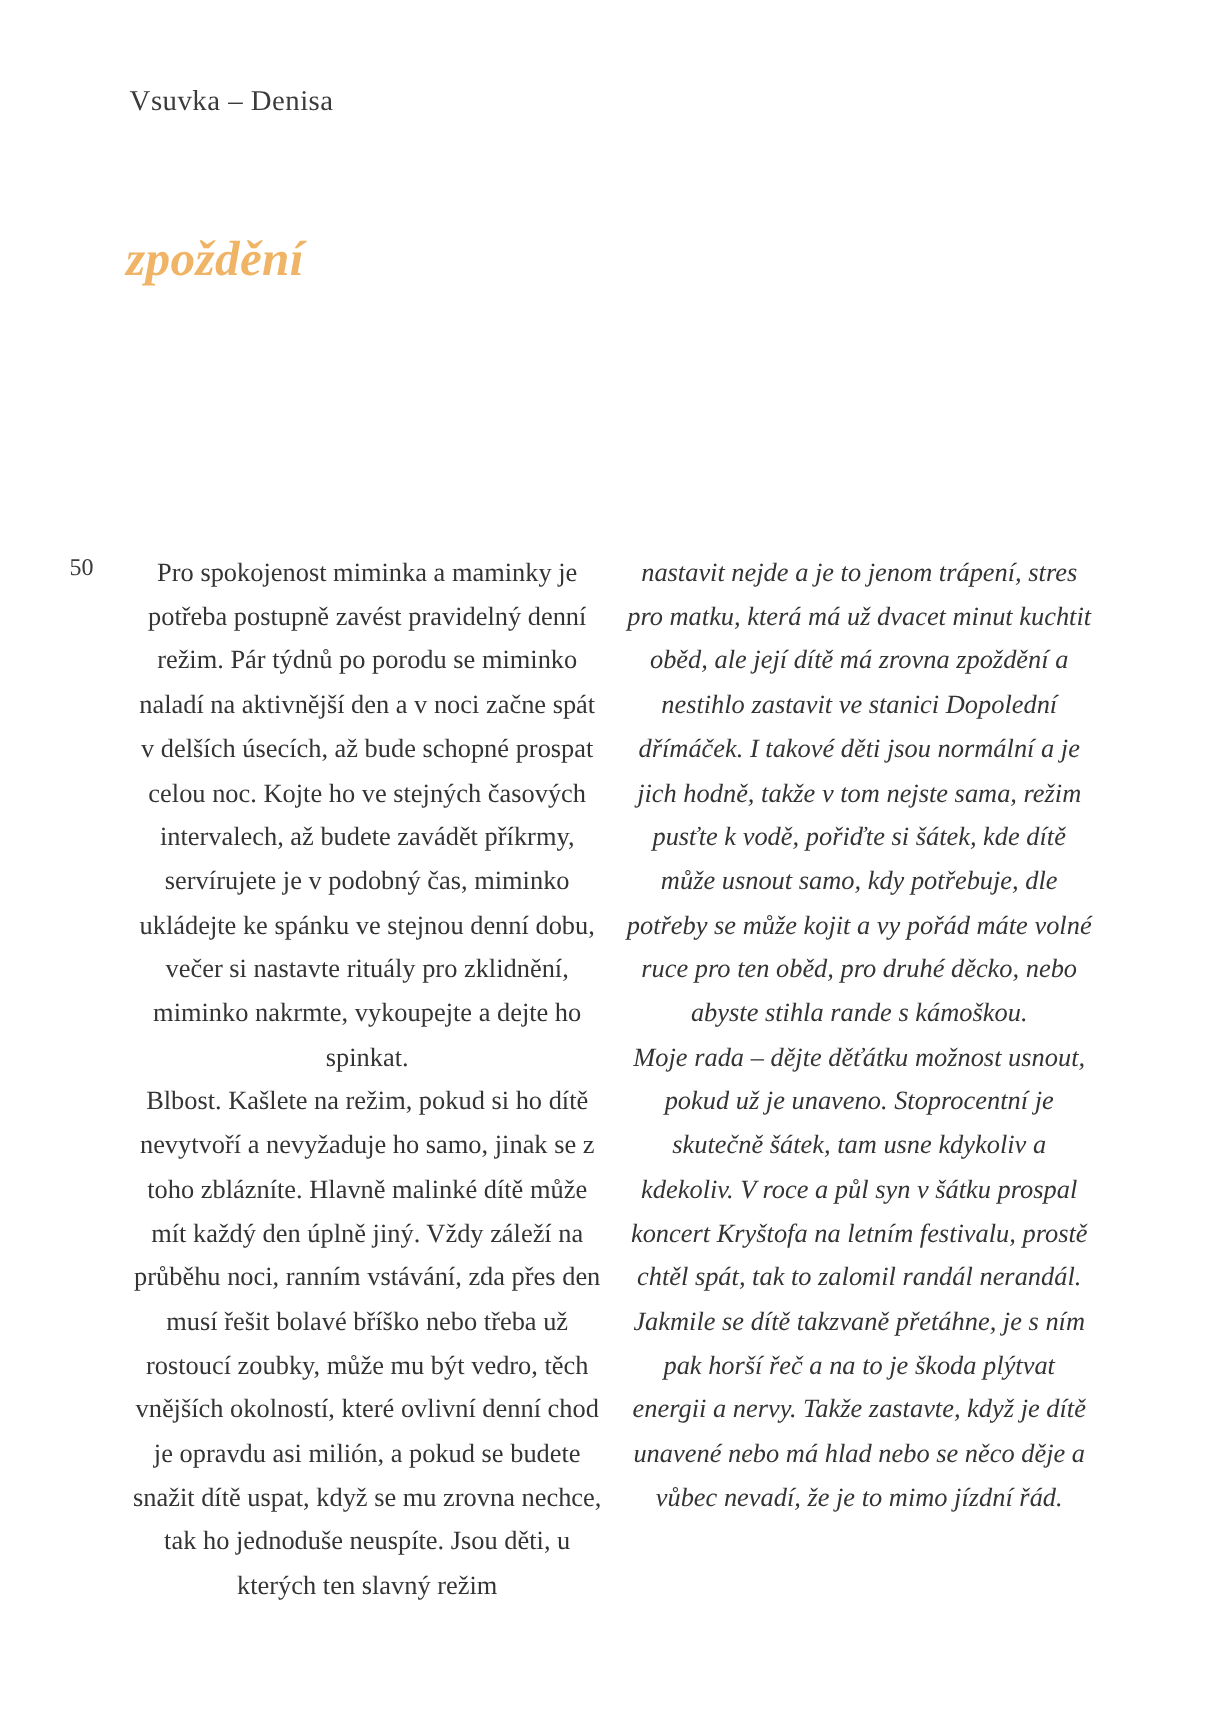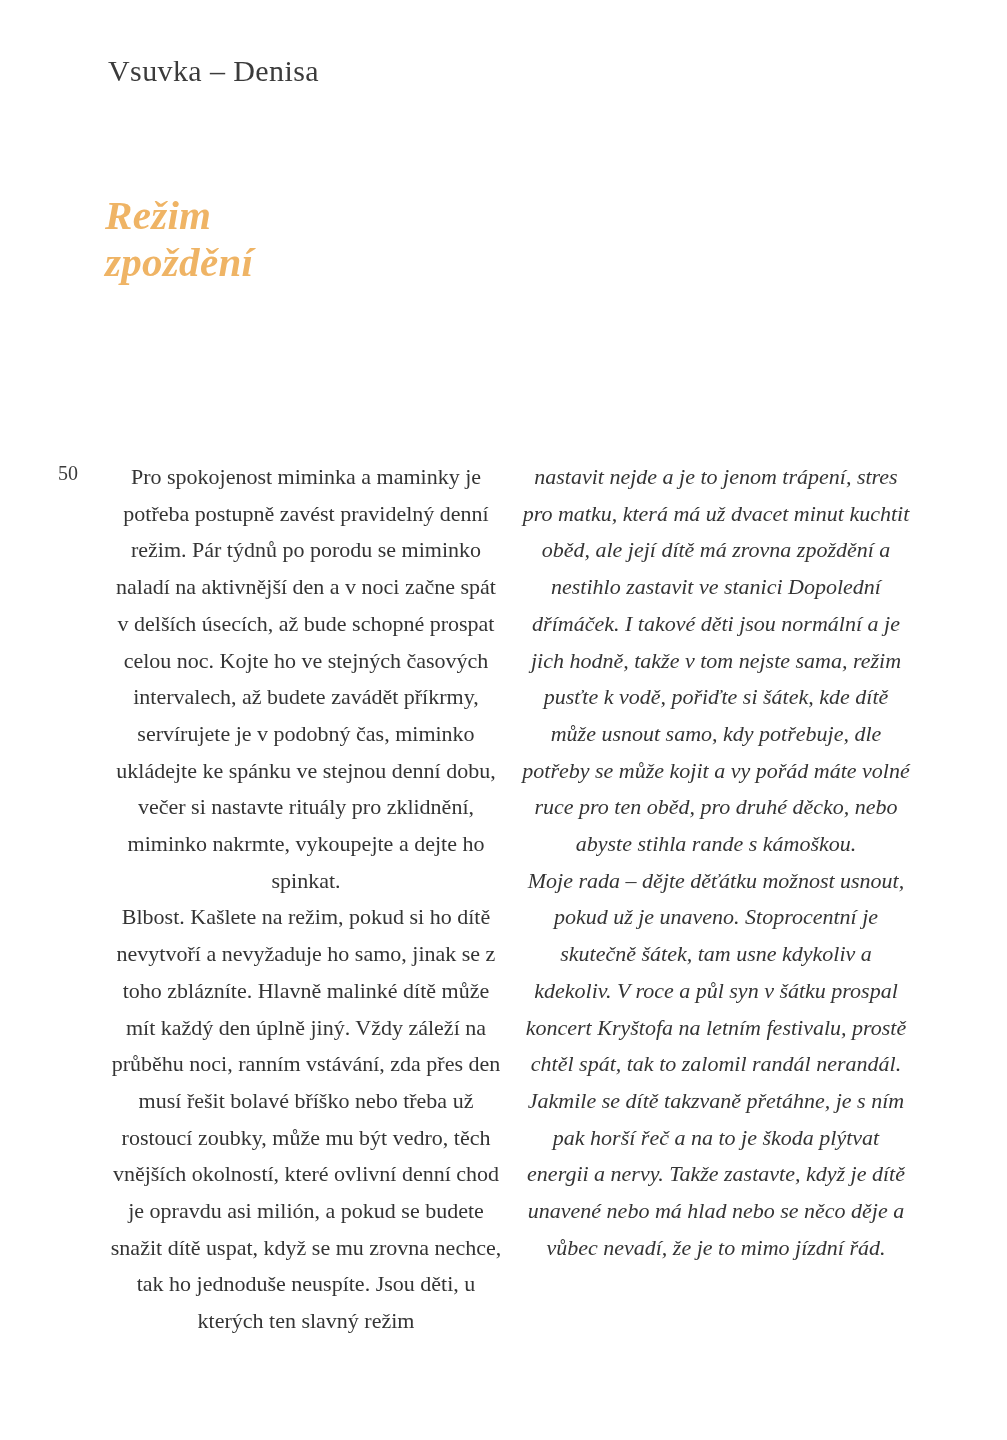--- a/index.html
+++ b/index.html
@@ -8,22 +8,22 @@
     background:#f6f6f6;
     font-family:"Liberation Serif", serif;
   }
   .page {
     position:absolute; left:0; top:0;
     width:1007px; height:1440px;
     background:#ffffff;
     overflow:hidden;
   }
   .running-header {
-    position:absolute; left:108px; top:56px;
-    font-size:30px; line-height:30px;
+    position:absolute; left:108px; top:70px;
+    font-size:24px; line-height:30px;
     color:#3b3b3b; letter-spacing:0.4px;
   }
   .chapter-title {
     position:absolute; left:105px; top:192px;
     font-size:41px; line-height:47px;
     font-style:italic; font-weight:700;
     color:#efb465; letter-spacing:0.3px;
   }
   .chapter-title .t-line { display:block; }
   .page-number {
@@ -42,21 +42,20 @@
   .column p + p { }
 </style>
 </head>
 <body>
 
 <div class="page">
 
   <div class="running-header">Vsuvka – Denisa</div>
 
   <div class="chapter-title" style="color: rgb(239, 180, 101);">
-    <span class="t-line">Režim</span>
     <span class="t-line">zpoždění</span>
   </div>
 
   <div class="page-number">50</div>
 
   <div class="column col-left">
     <p>Pro spokojenost miminka a maminky je potřeba postupně zavést pravidelný denní režim. Pár týdnů po porodu se miminko naladí na aktivnější den a v noci začne spát v delších úsecích, až bude schopné prospat celou noc. Kojte ho ve stejných časových intervalech, až budete zavádět příkrmy, servírujete je v podobný čas, miminko ukládejte ke spánku ve stejnou denní dobu, večer si nastavte rituály pro zklidnění, miminko nakrmte, vykoupejte a dejte ho spinkat.</p>
     <p>Blbost. Kašlete na režim, pokud si ho dítě nevytvoří a nevyžaduje ho samo, jinak se z toho zblázníte. Hlavně malinké dítě může mít každý den úplně jiný. Vždy záleží na průběhu noci, ranním vstávání, zda přes den musí řešit bolavé bříško nebo třeba už rostoucí zoubky, může mu být vedro, těch vnějších okolností, které ovlivní denní chod je opravdu asi milión, a pokud se budete snažit dítě uspat, když se mu zrovna nechce, tak ho jednoduše neuspíte. Jsou děti, u kterých ten slavný režim</p>
   </div>
 

